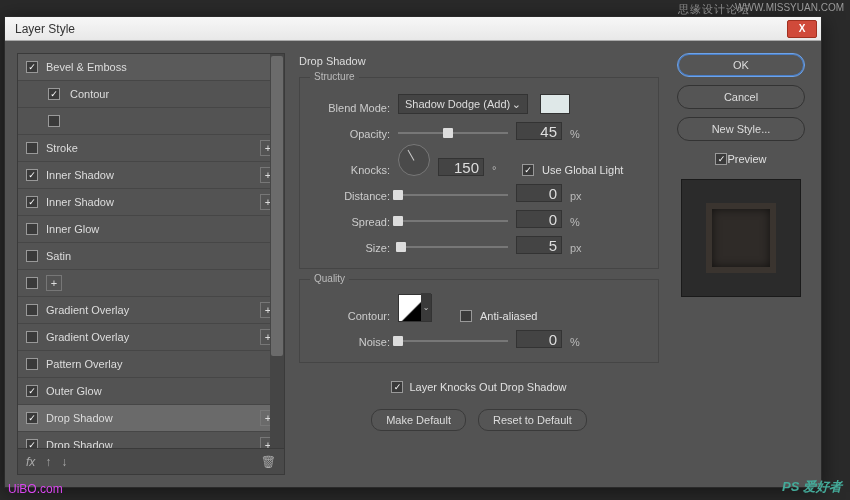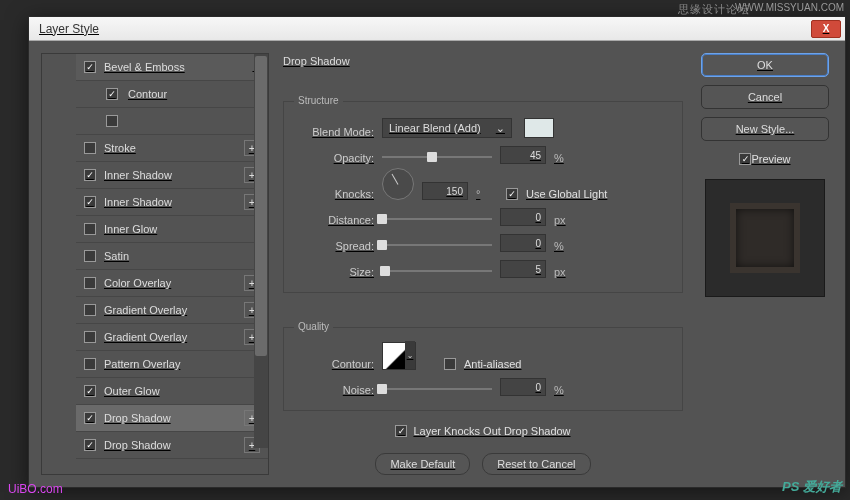--- a/index.html
+++ b/index.html
@@ -1,64 +1,64 @@
 <!DOCTYPE html>
 <html><head>
 <meta charset="utf-8">
 <style>
   * { box-sizing: border-box; margin: 0; padding: 0; font-family: Tahoma, Arial, sans-serif; }
   body { background: #2a2a2a; width: 850px; height: 500px; overflow: hidden; position: relative; }
   .watermark-top { position: absolute; top: 2px; right: 100px; color: #888; font-size: 11px; z-index: 100; letter-spacing: 1px;}
   .watermark-url { position: absolute; top: 2px; right: 6px; color: #999; font-size: 10px; z-index: 100;}
   .watermark-bottom-left { position: absolute; bottom: 4px; left: 8px; color: #d946ef; font-size: 12px; z-index: 100;}
   .watermark-bottom-right { position: absolute; bottom: 4px; right: 8px; color: #4a9; font-size: 13px; z-index: 100; font-style: italic; font-weight: bold;}
-  .dialog { position: absolute; top: 16px; left: 28px; width: 818px; height: 472px; background: #535353; border: 1px solid #2a2a2a; box-shadow: 0 4px 20px rgba(0,0,0,.5); text-decoration: underline; }
+  .dialog { position: absolute; top: 16px; left: 4px; width: 818px; height: 472px; background: #535353; border: 1px solid #2a2a2a; box-shadow: 0 4px 20px rgba(0,0,0,.5); }
   .titlebar { height: 24px; background: linear-gradient(#f7f7f7,#e8e8e8); border-bottom: 1px solid #aaa; display: flex; align-items: center; padding: 0 4px 0 10px; justify-content: space-between; }
   .title { font-size: 12px; color: #333; }
   .closebtn { width: 30px; height: 18px; background: #d04a3a; border: 1px solid #a03020; display: flex; align-items: center; justify-content: center; color: #fff; font-size: 10px; font-weight: bold; border-radius: 2px;}
   .body { display: flex; height: calc(100% - 24px); padding: 12px; gap: 14px; color: #e0e0e0; font-size: 11px; }
   
-  .styles-list { width: 228px; background: #535353; border: 1px solid #3a3a3a; display: flex; flex-direction: column; position: relative; padding-left: 34px;}
+  .styles-list { width: 268px; background: #535353; border: 1px solid #3a3a3a; display: flex; flex-direction: column; position: relative;}
   .scroll-area { flex: 1; overflow: hidden; }
   .style-item { height: 27px; display: flex; align-items: center; padding: 0 8px; gap: 8px; border-bottom: 1px solid #464646; position: relative; }
   .style-item.child { padding-left: 30px; gap: 10px; }
   .style-item.selected { background: #6a6a6a; }
   .style-item.top { background: #5a5a5a; }
   .chk { width: 12px; height: 12px; border: 1px solid #999; background: #3a3a3a; display: flex; align-items: center; justify-content: center; font-size: 9px;}
   .chk.checked::after { content: "✓"; color: #fff; font-size: 9px; }
   .style-label { flex: 1; color: #ddd; }
   .plus { width: 16px; height: 16px; border: 1px solid #777; display: flex; align-items: center; justify-content: center; font-size: 11px; color: #ddd; }
   .chev { color: #aaa; font-size: 9px; }
   .list-footer { height: 26px; border-top: 1px solid #3a3a3a; display: flex; align-items: center; padding: 0 8px; gap: 10px; background: #4a4a4a; color: #aaa;}
   .list-footer span { font-size: 12px; cursor: default; }
   .scrollbar { position: absolute; right: 0; top: 0; bottom: 26px; width: 14px; background: #454545; }
   .scrollbar-thumb { position: absolute; left: 1px; right: 1px; top: 2px; height: 300px; background: #6b6b6b; border-radius: 2px;}
   
   .center { flex: 1; display: flex; flex-direction: column; gap: 10px; padding-top: 2px;}
   .section-title { color: #ddd; font-size: 11px; }
-  .fieldset { border: 1px solid #454545; padding: 10px 12px 14px 12px; position: relative; margin-top: 24px; }
+  .fieldset { border: 1px solid #454545; padding: 10px 12px 14px 12px; position: relative; }
   .fieldset-label { position: absolute; top: -7px; left: 10px; background: #535353; padding: 0 4px; color: #bbb; font-size: 10px; }
   .row { display: flex; align-items: flex-end; height: 26px; gap: 8px; }
   .row-label { width: 78px; text-align: right; color: #ccc; font-size: 11px; }
   .dropdown { width: 130px; height: 20px; background: #444; border: 1px solid #333; display: flex; align-items: center; padding: 0 6px; justify-content: space-between; font-size: 11px; color: #ddd;}
   .color-swatch { width: 30px; height: 20px; background: #dfe8e8; border: 1px solid #333; margin-left: 4px;}
   .slider { flex: 0 0 110px; height: 14px; position: relative; }
   .slider-track { position: absolute; top: 6px; left: 0; right: 0; height: 2px; background: #777; }
   .slider-handle { position: absolute; top: 2px; width: 10px; height: 10px; border-radius: 1px; background: #ddd; transform: translateX(-50%); }
-  .numbox { width: 46px; height: 18px; background: #444; border: 1px solid #333; color: #ddd; display: flex; align-items: center; justify-content: flex-end; padding: 0 4px; font-size: 10px;}
+  .numbox { width: 46px; height: 18px; background: #444; border: 1px solid #333; color: #ddd; display: flex; align-items: center; justify-content: flex-end; padding: 0 4px; font-size: 15px;}
   .unit { width: 22px; color: #bbb; font-size: 11px;}
   .angle-dial { width: 32px; height: 32px; border: 1px solid #777; border-radius: 50%; position: relative; background: #4a4a4a;}
   .angle-dial .needle { position: absolute; left: 50%; top: 50%; width: 12px; height: 1px; background: #ccc; transform-origin: left center; transform: rotate(-120deg);}
   .contour-thumb { width: 34px; height: 28px; border: 1px solid #333; background: linear-gradient(135deg, #fff 48%, #000 52%); display: flex; justify-content: flex-end; align-items: flex-end;}
   .contour-thumb .dd { width: 10px; height: 28px; background: #3a3a3a; color: #ccc; font-size: 8px; display:flex; align-items:center; justify-content:center;}
   .btn { height: 22px; padding: 0 14px; background: #555; border: 1px solid #3a3a3a; border-radius: 10px; color: #ddd; font-size: 11px; display: inline-flex; align-items: center; }
   .btn-row { display: flex; gap: 12px; justify-content: center; margin-top: 6px;}
   
   .right { width: 136px; display: flex; flex-direction: column; gap: 8px; align-items: center; }
-  .rbtn { width: 128px; height: 24px; background: #555; border: 1px solid #333; border-radius: 5px; display: flex; align-items: center; justify-content: center; color: #ddd; font-size: 11px; }
+  .rbtn { width: 128px; height: 24px; background: #555; border: 1px solid #333; border-radius: 12px; display: flex; align-items: center; justify-content: center; color: #ddd; font-size: 11px; }
   .rbtn.primary { border: 1px solid #6ea3e8; box-shadow: 0 0 0 1px #4a7fc8 inset; }
   .preview-chk-row { display: flex; align-items: center; margin-top: 4px;}
   .preview-box { width: 120px; height: 118px; background: #2b2b2b; border: 1px solid #1a1a1a; margin-top: 6px; display: flex; align-items: center; justify-content: center; }
   .preview-inner { width: 70px; height: 70px; background: #2f2b28; border: 6px solid #3a342f; box-shadow: 0 0 10px rgba(0,0,0,.6) inset; }
 </style>
 </head>
 <body>
 
 <div class="watermark-top">思缘设计论坛</div>
 <div class="watermark-url">WWW.MISSYUAN.COM</div>
@@ -106,21 +106,20 @@
           <div class="style-item">
             <div class="chk"></div>
             <span class="style-label">Inner Glow</span>
           </div>
           <div class="style-item">
             <div class="chk"></div>
             <span class="style-label">Satin</span>
           </div>
           <div class="style-item">
             <div class="chk"></div>
-            <span class="style-label">Color Overlay</span>
             <div class="plus">+</div>
           </div>
           <div class="style-item">
             <div class="chk"></div>
             <span class="style-label">Gradient Overlay</span>
             <div class="plus">+</div>
           </div>
           <div class="style-item">
             <div class="chk"></div>
             <span class="style-label">Gradient Overlay</span>
@@ -141,32 +140,39 @@
           </div>
           <div class="style-item">
             <div class="chk checked"></div>
             <span class="style-label">Drop Shadow</span>
             <div class="plus">+</div>
           </div>
         </div>
       <div class="scrollbar">
           <div class="scrollbar-thumb"></div>
         </div>
+      <div class="list-footer">
+        <span style="font-style:italic">fx</span>
+        <span>↑</span>
+        <span>↓</span>
+        <span style="flex:1"></span>
+        <span>🗑</span>
+      </div>
     </div>
 
     <div class="center">
       <div class="section-title">Drop Shadow</div>
 
       <div class="fieldset">
         <div class="fieldset-label">Structure</div>
 
         <div class="row">
           <div class="row-label">Blend Mode:</div>
           <div class="dropdown">
-            <span>Linear Blend (Add)</span>
+            <span>Shadow Dodge (Add)</span>
             <span>⌄</span>
           </div>
           <div class="color-swatch"></div>
         </div>
 
         <div class="row">
           <div class="row-label">Opacity:</div>
           <div class="slider">
               <div class="slider-track"></div>
               <div class="slider-handle" style="left:45%"></div>
@@ -236,21 +242,21 @@
           <div class="unit">%</div>
         </div>
       </div>
 
       <div class="row" style="justify-content:center; gap:6px; height:20px">
         <div class="chk checked"></div>
         <span>Layer Knocks Out Drop Shadow</span>
       </div>
       <div class="btn-row">
         <div class="btn">Make Default</div>
-        <div class="btn">Reset to Cancel</div>
+        <div class="btn">Reset to Default</div>
       </div>
     </div>
 
     <div class="right">
       <div class="rbtn primary">OK</div>
       <div class="rbtn">Cancel</div>
       <div class="rbtn">New Style...</div>
       <div class="preview-chk-row">
         <div class="chk checked"></div>
         <span>Preview</span>

